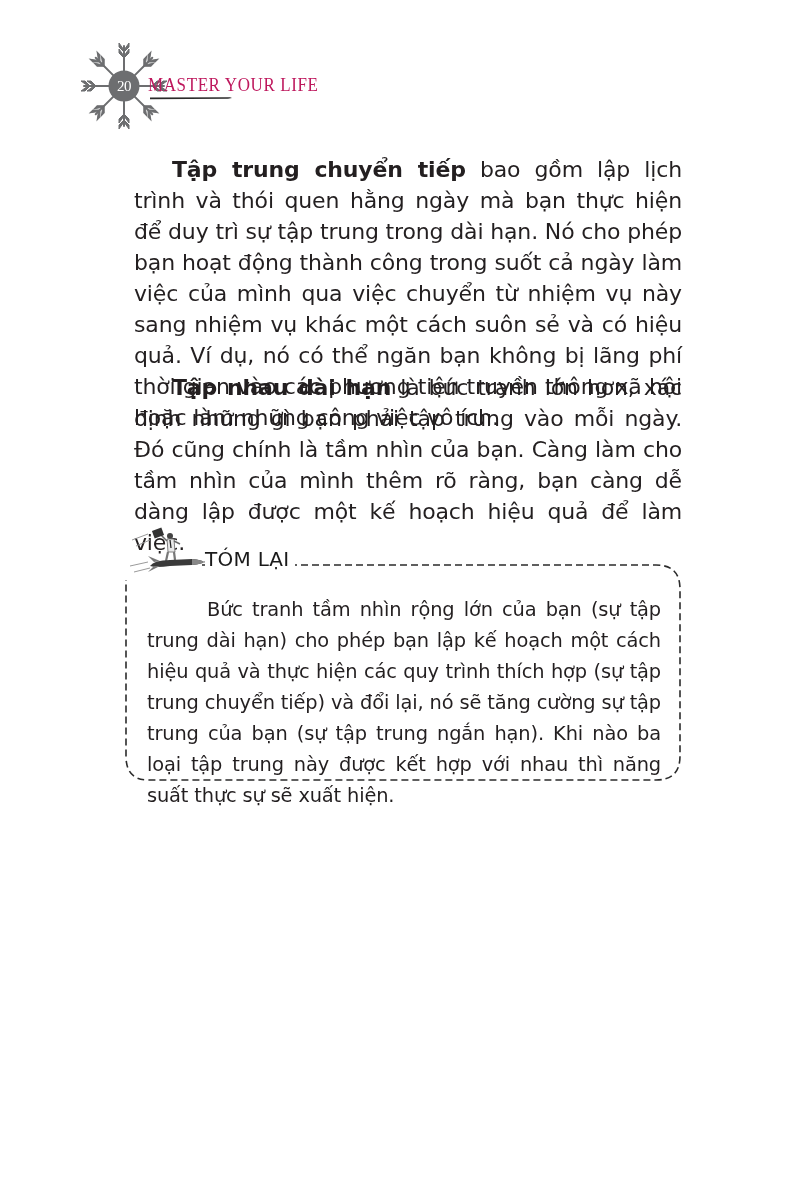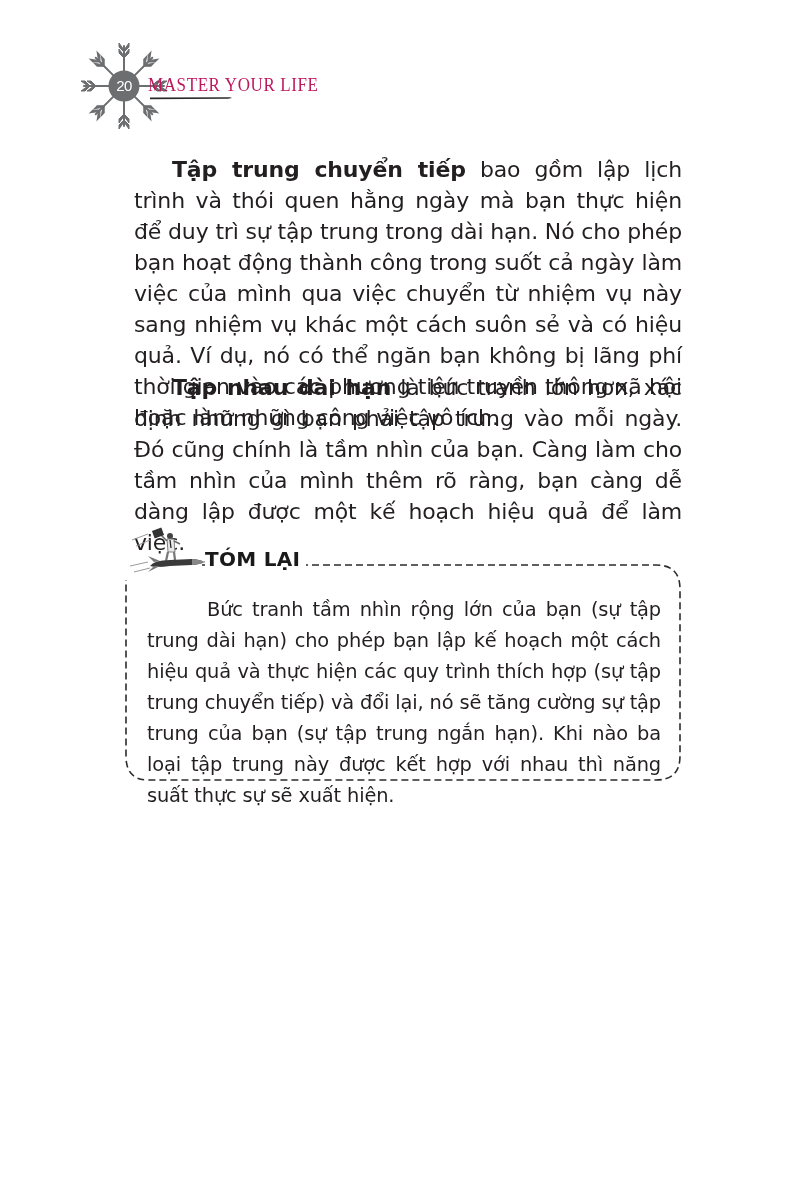--- a/index.html
+++ b/index.html
@@ -32,21 +32,21 @@
     .emblem svg { display: block; }
     .page-number {
       position: absolute;
       left: 30px;
       top: 33px;
       width: 28px;
       height: 26px;
       line-height: 26px;
       text-align: center;
       color: #ffffff;
-      font-family: Liberation Sans, sans-serif;
+      font-family: Liberation Serif, serif;
       font-size: 15px;
       letter-spacing: -0.5px;
     }
     .running-title {
       position: absolute;
       left: 68px;
       top: 36px;
       font-family: "Liberation Serif", "DejaVu Serif", serif;
       font-size: 17px;
       letter-spacing: 0.6px;
@@ -97,21 +97,21 @@
       left: 6px;
       top: 4px;
       width: 82px;
       height: 56px;
     }
     .summary-title {
       position: absolute;
       left: 81px;
       top: 27px;
       font-family: "DejaVu Sans", sans-serif;
-      font-weight: bold;
+      font-weight: normal;
       font-size: 20px;
       letter-spacing: 0.3px;
       color: #1a1a1a;
       background: #ffffff;
       padding-right: 6px;
     }
     .summary-text {
       position: absolute;
       left: 15px;
       top: 66px;

